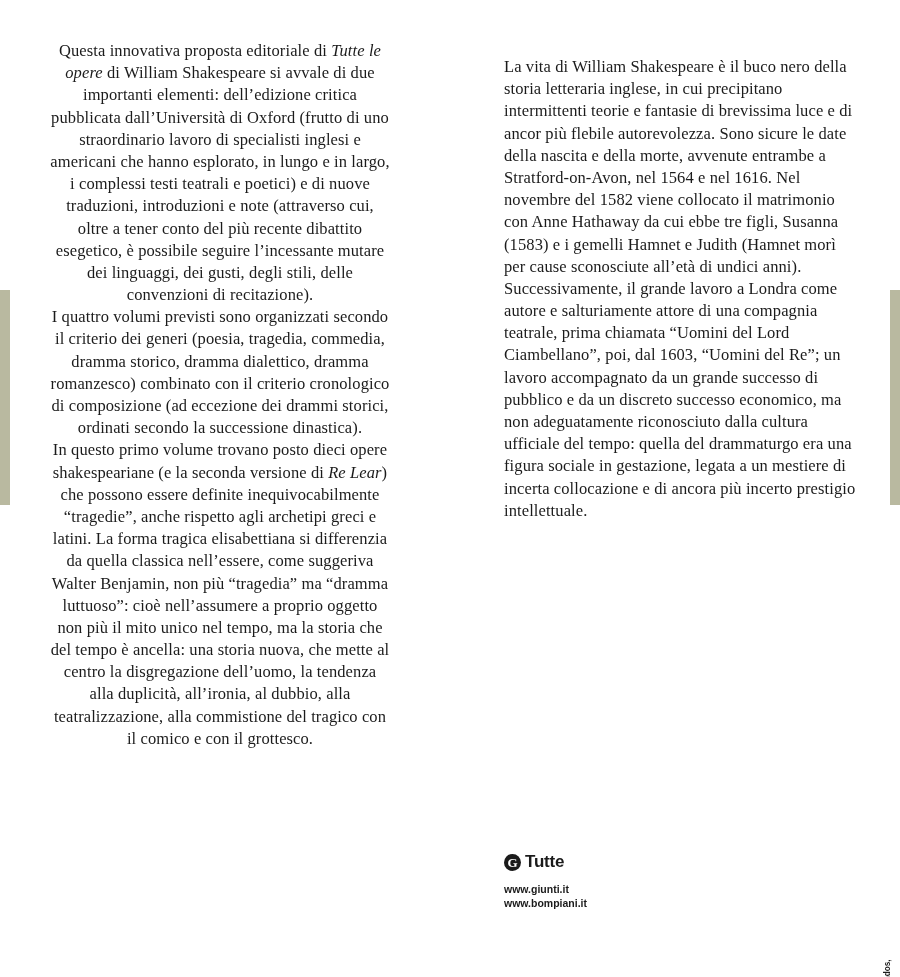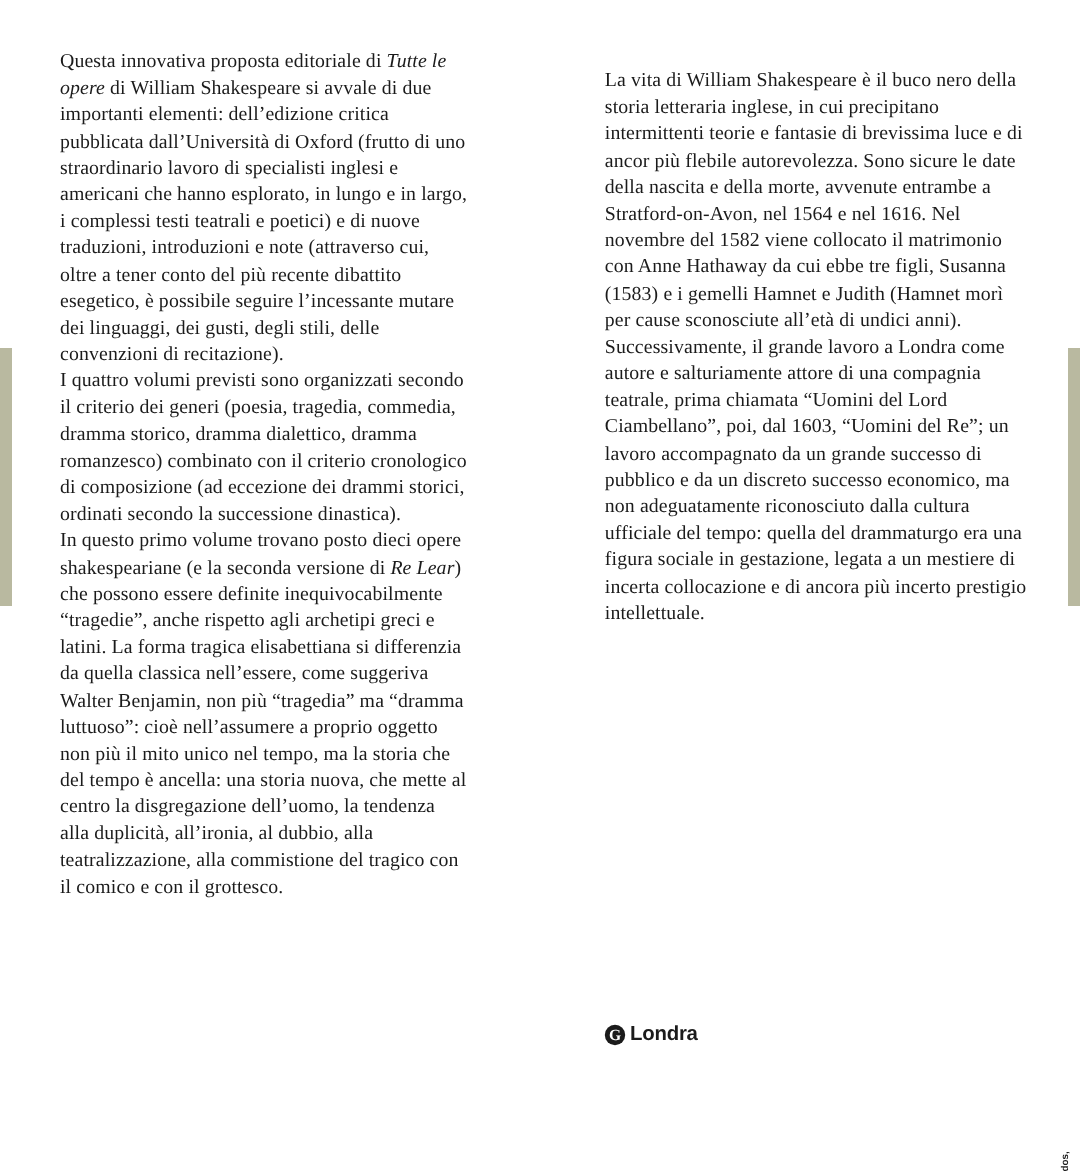--- a/index.html
+++ b/index.html
@@ -44,20 +44,21 @@
     line-height: 1.345;
     letter-spacing: 0.1px;
   }
   .col p {
     margin: 0;
   }
   .col-left {
     left: 50px;
     top: 40px;
     width: 340px;
+    text-align: center;
   }
   .col-right {
     left: 504px;
     top: 56px;
     width: 352px;
   }
 
   .it {
     font-style: italic;
   }
@@ -143,21 +144,25 @@
       <span>La vita di William Shakespeare è il buco nero della storia letteraria inglese, in cui precipitano intermittenti teorie e fantasie di brevissima luce e di ancor più flebile autorevolezza. Sono sicure le date della nascita e della morte, avvenute entrambe a Stratford-on-Avon, nel 1564 e nel 1616. Nel novembre del 1582 viene collocato il matrimonio con Anne Hathaway da cui ebbe tre figli, Susanna (1583) e i gemelli Hamnet e Judith (Hamnet morì per cause sconosciute all’età di undici anni).</span>
     </p>
     <p>
       <span>Successivamente, il grande lavoro a Londra come autore e salturiamente attore di una compagnia teatrale, prima chiamata “Uomini del Lord Ciambellano”, poi, dal 1603, “Uomini del Re”; un lavoro accompagnato da un grande successo di pubblico e da un discreto successo economico, ma non adeguatamente riconosciuto dalla cultura ufficiale del tempo: quella del drammaturgo era una figura sociale in gestazione, legata a un mestiere di incerta collocazione e di ancora più incerto prestigio intellettuale.</span>
     </p>
   </div>
 
   <div class="publisher">
     <div class="logo-row">
       <span class="logo-mark">G</span>
-      <span class="logo-text">Londra</span>
+      <span class="logo-text">Tutte</span>
+    </div>
+    <div class="sites">
+      <div>www.giunti.it</div>
+      <div>www.bompiani.it</div>
     </div>
   </div>
 
   <div class="credits">
     <div>Ritratto di William Shakespeare, Ritratto Chandos,</div>
     <div>1610 ca, Londra, National Portrait Gallery.</div>
 
   </div>
 
 </div>

